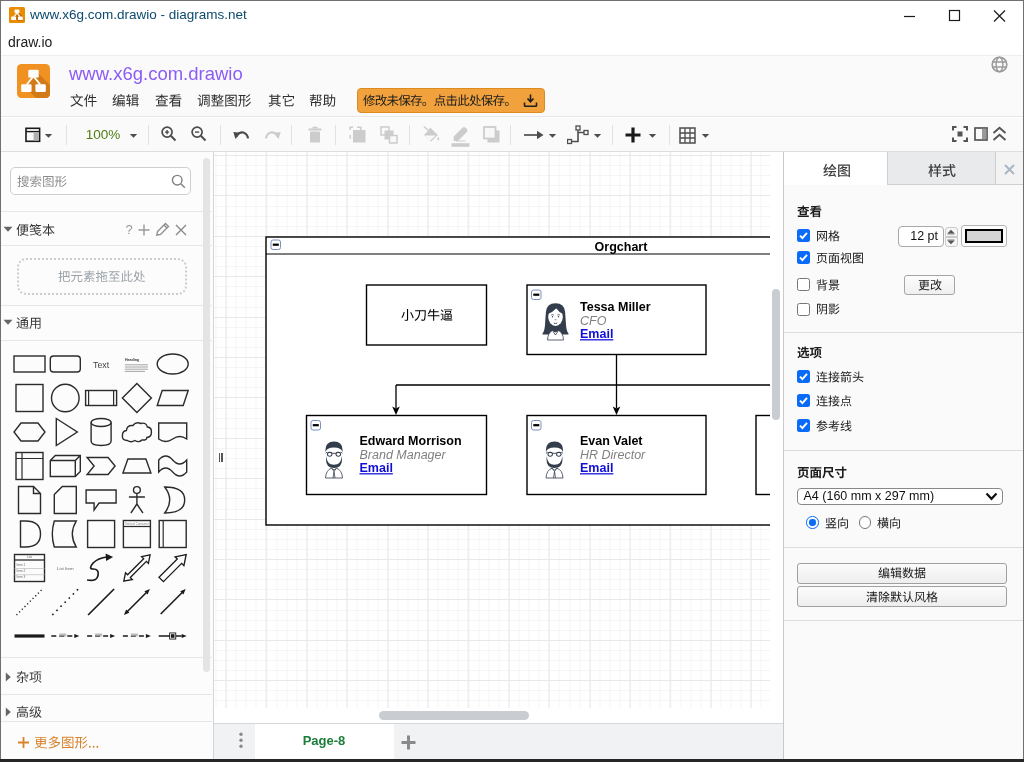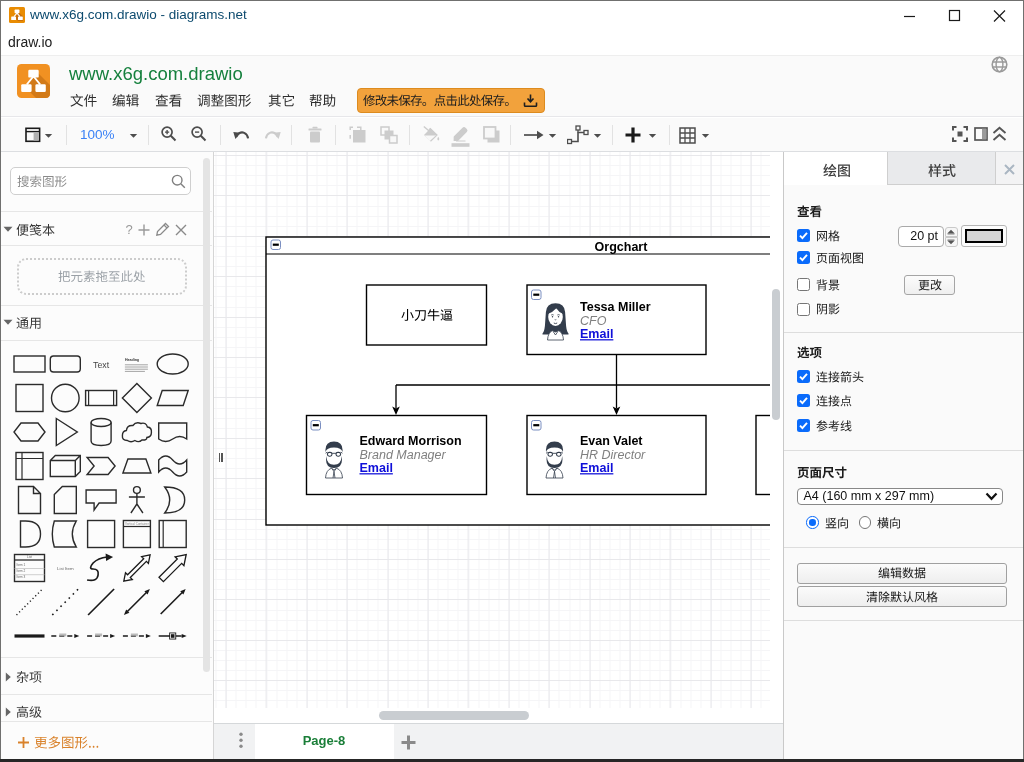--- a/index.html
+++ b/index.html
@@ -27,21 +27,21 @@
 <div class="abs" style="left:8px;top:30px;width:200px;height:25px;font-size:14px;color:#202020;line-height:25px">draw.io</div>
 <div class="abs" style="left:1px;top:55px;width:1022px;height:62px;background:#fafafa;border-top:1px solid #eeeeee;border-bottom:1px solid #e7e7ea"></div>
 <svg class="abs" style="left:17px;top:64px" width="33" height="34" viewBox="0 0 33 34">
 <rect x="0" y="0" width="33" height="34" rx="4.5" fill="#f19122"></rect>
 <path d="M20 8 L33 21 V29.5 Q33 34 28.5 34 H19 L8 23 Z" fill="#d27a18"></path>
 <rect x="11.3" y="5.8" width="10.4" height="7.8" rx="1.2" fill="#fff"></rect>
 <rect x="4.2" y="20.2" width="10.4" height="7.8" rx="1.2" fill="#fff"></rect>
 <rect x="18.4" y="20.2" width="10.4" height="7.8" rx="1.2" fill="#fff"></rect>
 <path d="M16.3 12.5 L9.8 20.5 M16.7 12.5 L23.2 20.5" stroke="#fff" stroke-width="1.9" fill="none"></path>
 </svg>
-<div class="abs" style="left:69px;top:63px;width:400px;height:22px;font-size:18.5px;color:#15803d;line-height:22px">www.x6g.com.drawio</div>
+<div class="abs" style="left:69px;top:63px;width:400px;height:22px;font-size:18.5px;color:#8b5cf6;line-height:22px">www.x6g.com.drawio</div>
 <svg style="position:absolute;left:70.0px;top:89.5px;overflow:visible" width="29" height="21">
     <path transform="translate(0,15.53)" d="M5.8 -11.2C6.2 -10.5 6.6 -9.6 6.8 -9.1L7.9 -9.4C7.7 -10.0 7.2 -10.9 6.8 -11.5ZM0.7 -9.0V-8.0H2.8C3.6 -6.0 4.7 -4.2 6.1 -2.7C4.6 -1.5 2.7 -0.5 0.5 0.1C0.7 0.3 1.0 0.8 1.1 1.1C3.4 0.3 5.3 -0.7 6.8 -2.0C8.4 -0.6 10.2 0.4 12.4 1.0C12.6 0.7 12.9 0.3 13.2 0.1C11.0 -0.5 9.1 -1.5 7.6 -2.7C9.0 -4.1 10.0 -5.9 10.8 -8.0H13.0V-9.0ZM6.9 -3.4C5.6 -4.7 4.6 -6.3 3.9 -8.0H9.7C9.0 -6.2 8.1 -4.7 6.9 -3.4Z M17.9 -4.6V-3.6H21.8V1.1H22.8V-3.6H26.6V-4.6H22.8V-7.6H26.0V-8.6H22.8V-11.3H21.8V-8.6H20.0C20.2 -9.2 20.3 -9.9 20.5 -10.5L19.5 -10.7C19.2 -9.0 18.6 -7.2 17.8 -6.1C18.0 -6.0 18.5 -5.7 18.7 -5.6C19.0 -6.1 19.4 -6.9 19.7 -7.6H21.8V-4.6ZM17.2 -11.4C16.5 -9.3 15.3 -7.3 14.0 -5.9C14.2 -5.7 14.5 -5.2 14.6 -4.9C15.1 -5.4 15.5 -5.9 15.9 -6.5V1.1H16.9V-8.1C17.4 -9.1 17.8 -10.1 18.2 -11.1Z" fill="#2e2e2e"></path>
   </svg>
 <svg style="position:absolute;left:112.0px;top:89.5px;overflow:visible" width="29" height="21">
     <path transform="translate(0,15.53)" d="M0.5 -0.7 0.8 0.2C1.9 -0.2 3.3 -0.8 4.7 -1.4L4.5 -2.2C3.0 -1.6 1.6 -1.1 0.5 -0.7ZM0.8 -5.8C1.0 -5.8 1.3 -5.9 2.8 -6.1C2.3 -5.2 1.8 -4.6 1.6 -4.3C1.2 -3.8 0.9 -3.4 0.6 -3.4C0.7 -3.1 0.9 -2.7 0.9 -2.5C1.2 -2.6 1.6 -2.8 4.6 -3.5C4.6 -3.7 4.5 -4.1 4.5 -4.3L2.3 -3.8C3.2 -5.1 4.2 -6.6 5.0 -8.1L4.1 -8.6C3.9 -8.1 3.6 -7.5 3.3 -7.0L1.8 -6.9C2.6 -8.1 3.3 -9.6 3.9 -11.1L2.9 -11.4C2.4 -9.8 1.5 -8.0 1.2 -7.5C1.0 -7.1 0.7 -6.7 0.5 -6.7C0.6 -6.4 0.8 -6.0 0.8 -5.8ZM8.5 -4.8V-2.7H7.4V-4.8ZM9.2 -4.8H10.1V-2.7H9.2ZM6.5 -5.6V1.0H7.4V-1.9H8.5V0.6H9.2V-1.9H10.1V0.6H10.8V-1.9H11.8V0.1C11.8 0.2 11.8 0.2 11.7 0.2C11.6 0.2 11.4 0.2 11.1 0.2C11.2 0.4 11.3 0.8 11.3 1.0C11.8 1.0 12.1 1.0 12.3 0.8C12.6 0.7 12.6 0.5 12.6 0.1V-5.6L11.8 -5.6ZM10.8 -4.8H11.8V-2.7H10.8ZM8.2 -11.2C8.4 -10.9 8.7 -10.4 8.8 -10.0H5.6V-7.0C5.6 -4.9 5.5 -1.9 4.3 0.3C4.5 0.4 4.9 0.7 5.1 0.9C6.3 -1.3 6.6 -4.6 6.6 -6.8H12.5V-10.0H9.9C9.8 -10.4 9.5 -11.0 9.2 -11.5ZM6.6 -9.1H11.6V-7.6H6.6Z M21.1 -10.2H24.7V-8.8H21.1ZM20.2 -11.0V-8.1H25.7V-11.0ZM14.7 -4.5C14.8 -4.6 15.2 -4.7 15.7 -4.7H16.9V-2.7L14.1 -2.3L14.4 -1.3L16.9 -1.8V1.0H17.9V-2.0L19.4 -2.3L19.4 -3.2L17.9 -2.9V-4.7H19.1V-5.6H17.9V-7.7H16.9V-5.6H15.6C16.0 -6.6 16.4 -7.7 16.7 -8.8H19.2V-9.8H17.0C17.1 -10.3 17.2 -10.8 17.3 -11.2L16.3 -11.4C16.2 -10.9 16.1 -10.3 16.0 -9.8H14.2V-8.8H15.7C15.4 -7.8 15.2 -6.9 15.0 -6.5C14.8 -5.9 14.6 -5.5 14.4 -5.4C14.5 -5.2 14.6 -4.7 14.7 -4.5ZM24.7 -6.4V-5.2H21.2V-6.4ZM19.0 -1.0 19.2 -0.1 24.7 -0.5V1.1H25.6V-0.6L26.6 -0.7L26.7 -1.6L25.6 -1.5V-6.4H26.6V-7.3H19.4V-6.4H20.3V-1.1ZM24.7 -4.5V-3.3H21.2V-4.5ZM24.7 -2.5V-1.4L21.2 -1.2V-2.5Z" fill="#2e2e2e"></path>
   </svg>
 <svg style="position:absolute;left:154.5px;top:89.5px;overflow:visible" width="29" height="21">
     <path transform="translate(0,15.53)" d="M4.0 -3.0H9.5V-1.8H4.0ZM4.0 -4.8H9.5V-3.7H4.0ZM3.0 -5.5V-1.1H10.6V-5.5ZM1.0 -0.3V0.7H12.6V-0.3ZM6.3 -11.4V-9.7H0.8V-8.8H5.2C4.0 -7.5 2.2 -6.3 0.5 -5.8C0.7 -5.6 1.0 -5.2 1.2 -5.0C3.0 -5.7 5.0 -7.1 6.3 -8.7V-5.9H7.3V-8.7C8.5 -7.2 10.6 -5.8 12.4 -5.1C12.6 -5.3 12.9 -5.7 13.1 -5.9C11.4 -6.4 9.5 -7.6 8.4 -8.8H12.8V-9.7H7.3V-11.4Z M18.1 -2.9H24.0V-2.0H18.1ZM18.1 -3.6V-4.6H24.0V-3.6ZM18.1 -1.3H24.0V-0.2H18.1ZM24.8 -11.3C22.7 -10.9 18.5 -10.7 15.2 -10.6C15.3 -10.4 15.4 -10.1 15.4 -9.9C16.6 -9.9 17.9 -9.9 19.1 -9.9C19.1 -9.6 19.0 -9.3 18.8 -9.0H15.4V-8.2H18.6C18.4 -7.8 18.3 -7.5 18.1 -7.2H14.4V-6.3H17.6C16.8 -4.9 15.6 -3.6 14.0 -2.7C14.3 -2.5 14.6 -2.2 14.7 -1.9C15.6 -2.5 16.4 -3.2 17.1 -4.0V1.1H18.1V0.6H24.0V1.1H25.1V-5.4H18.2C18.4 -5.7 18.6 -6.0 18.8 -6.3H26.4V-7.2H19.2C19.4 -7.5 19.5 -7.8 19.7 -8.2H25.6V-9.0H20.0L20.3 -10.0C22.2 -10.1 24.1 -10.3 25.5 -10.6Z" fill="#2e2e2e"></path>
   </svg>
 <svg style="position:absolute;left:196.5px;top:89.5px;overflow:visible" width="56" height="21">
@@ -77,21 +77,21 @@
 <div class="abs" style="left:612px;top:125px;width:1px;height:20px;background:#e2e2e2"></div>
 <div class="abs" style="left:669px;top:125px;width:1px;height:20px;background:#e2e2e2"></div>
 <svg class="abs" style="left:25px;top:127px" width="16" height="16" viewBox="0 0 16 16">
 <rect x="1" y="1.3" width="13.6" height="13" fill="none" stroke="#1a1a1a" stroke-width="1.6"></rect>
 <path d="M1 4.6 H14.6" stroke="#1a1a1a" stroke-width="1.4"></path>
 <rect x="8.6" y="5.3" width="5.2" height="8.2" fill="#b0b0b0"></rect>
   </svg>
 <svg class="abs" style="left:44px;top:133px" width="9" height="6" viewBox="0 0 9 6">
     <path d="M0.8 1 L4.5 4.8 L8.2 1 Z" fill="#4d4d4d"></path>
   </svg>
-<div class="abs" style="left:80px;top:126px;width:46px;height:18px;font-size:13.5px;color:#3b82f6;line-height:18px;">100%</div>
+<div class="abs" style="left:80px;top:126px;width:46px;height:18px;font-size:13.5px;color:#4d7c0f;line-height:18px;text-align:center">100%</div>
 <svg class="abs" style="left:129px;top:133px" width="9" height="6" viewBox="0 0 9 6">
     <path d="M0.8 1 L4.5 4.8 L8.2 1 Z" fill="#4d4d4d"></path>
   </svg>
 <svg class="abs" style="left:161px;top:126px" width="17" height="17" viewBox="0 0 17 17">
 <circle cx="6.1" cy="6.1" r="5" fill="none" stroke="#4d4d4d" stroke-width="1.7"></circle>
 <path d="M9.8 9.8 L14.5 14.5" stroke="#4d4d4d" stroke-width="2"></path>
     <path d="M6.1 4 V8.2 M4 6.1 H8.2" stroke="#4d4d4d" stroke-width="1.4"></path>
   </svg>
 <svg class="abs" style="left:191px;top:126px" width="17" height="17" viewBox="0 0 17 17">
 <circle cx="6.1" cy="6.1" r="5" fill="none" stroke="#4d4d4d" stroke-width="1.7"></circle>
@@ -439,21 +439,21 @@
     <path transform="translate(0,13.44)" d="M5.6 -5.5V-3.4C5.6 -2.1 5.1 -0.7 0.6 0.2C0.8 0.4 1.0 0.8 1.2 1.0C5.8 -0.0 6.5 -1.7 6.5 -3.4V-5.5ZM6.5 -1.3C7.9 -0.7 9.7 0.3 10.6 1.0L11.2 0.3C10.2 -0.4 8.4 -1.3 7.1 -1.9ZM2.1 -7.1V-1.5H3.0V-6.3H9.1V-1.6H10.1V-7.1H5.7C6.0 -7.6 6.2 -8.1 6.4 -8.6H11.2V-9.4H0.9V-8.6H5.4C5.2 -8.1 5.0 -7.6 4.8 -7.1Z M16.7 -4.0H19.2V-2.7H16.7ZM16.7 -4.7V-6.1H19.2V-4.7ZM16.7 -1.9H19.2V-0.5H16.7ZM12.7 -9.3V-8.4H17.3C17.2 -7.9 17.1 -7.4 17.0 -6.9H13.2V1.0H14.1V0.3H21.8V1.0H22.8V-6.9H17.9L18.4 -8.4H23.3V-9.3ZM14.1 -0.5V-6.1H15.8V-0.5ZM21.8 -0.5H20.0V-6.1H21.8Z M29.4 -9.5V-3.1H30.3V-8.7H34.0V-3.1H34.9V-9.5ZM25.8 -9.6C26.3 -9.2 26.7 -8.5 27.0 -8.1L27.7 -8.6C27.5 -9.0 27.0 -9.6 26.5 -10.1ZM31.6 -7.8V-5.4C31.6 -3.6 31.3 -1.3 28.2 0.3C28.4 0.4 28.7 0.8 28.8 1.0C30.6 0.0 31.6 -1.3 32.1 -2.6V-0.2C32.1 0.6 32.4 0.8 33.2 0.8H34.3C35.3 0.8 35.5 0.3 35.6 -1.6C35.4 -1.7 35.1 -1.8 34.8 -2.0C34.8 -0.2 34.7 0.1 34.3 0.1H33.3C33.0 0.1 32.9 0.0 32.9 -0.3V-3.3H32.3C32.5 -4.0 32.5 -4.8 32.5 -5.4V-7.8ZM24.8 -8.0V-7.2H27.7C27.0 -5.7 25.7 -4.2 24.5 -3.3C24.6 -3.2 24.8 -2.7 24.9 -2.4C25.4 -2.8 25.8 -3.2 26.3 -3.7V0.9H27.1V-4.2C27.6 -3.7 28.1 -3.0 28.3 -2.6L28.9 -3.3C28.7 -3.6 27.8 -4.6 27.4 -5.1C27.9 -5.9 28.4 -6.8 28.8 -7.7L28.3 -8.1L28.1 -8.0Z M40.5 -3.3C41.5 -3.1 42.7 -2.7 43.4 -2.4L43.7 -3.0C43.1 -3.3 41.8 -3.7 40.9 -3.9ZM39.3 -1.8C41.0 -1.6 43.0 -1.1 44.2 -0.7L44.6 -1.4C43.4 -1.8 41.3 -2.3 39.7 -2.4ZM37.0 -9.6V1.0H37.9V0.5H46.1V1.0H47.0V-9.6ZM37.9 -0.3V-8.7H46.1V-0.3ZM41.0 -8.5C40.4 -7.5 39.3 -6.6 38.3 -6.0C38.5 -5.8 38.8 -5.6 38.9 -5.4C39.3 -5.7 39.7 -6.0 40.0 -6.3C40.4 -5.9 40.8 -5.5 41.3 -5.2C40.3 -4.7 39.2 -4.4 38.1 -4.2C38.2 -4.0 38.4 -3.6 38.5 -3.4C39.7 -3.7 41.0 -4.1 42.1 -4.8C43.1 -4.2 44.2 -3.8 45.4 -3.6C45.5 -3.8 45.7 -4.1 45.9 -4.2C44.8 -4.4 43.8 -4.8 42.8 -5.2C43.7 -5.8 44.5 -6.5 45.0 -7.3L44.5 -7.6L44.3 -7.5H41.2C41.4 -7.8 41.6 -8.0 41.7 -8.2ZM40.5 -6.8 40.6 -6.8H43.7C43.3 -6.4 42.7 -6.0 42.1 -5.6C41.5 -5.9 40.9 -6.3 40.5 -6.8Z" fill="#202020"></path>
   </svg>
 <div class="abs" style="left:797px;top:278px;width:13px;height:13px;background:#fff;border:1.3px solid #767676;border-radius:2.5px"></div>
 <svg style="position:absolute;left:816.0px;top:276.0px;overflow:visible" width="25" height="18">
     <path transform="translate(0,13.44)" d="M8.8 -4.5V-3.5H3.3V-4.5ZM2.4 -5.2V1.0H3.3V-1.1H8.8V-0.0C8.8 0.1 8.7 0.2 8.6 0.2C8.4 0.2 7.7 0.2 7.0 0.2C7.1 0.4 7.2 0.7 7.3 1.0C8.2 1.0 8.8 1.0 9.2 0.8C9.6 0.7 9.7 0.5 9.7 -0.0V-5.2ZM3.3 -2.9H8.8V-1.8H3.3ZM4.0 -10.1V-9.0H0.9V-8.3H4.0V-7.2C2.7 -7.0 1.5 -6.8 0.6 -6.7L0.8 -5.9L4.0 -6.5V-5.6H4.8V-10.1ZM6.6 -10.1V-6.9C6.6 -6.0 6.9 -5.7 8.0 -5.7C8.3 -5.7 9.8 -5.7 10.1 -5.7C11.0 -5.7 11.2 -6.0 11.3 -7.2C11.1 -7.3 10.7 -7.4 10.5 -7.5C10.5 -6.7 10.4 -6.5 10.0 -6.5C9.7 -6.5 8.4 -6.5 8.1 -6.5C7.6 -6.5 7.5 -6.6 7.5 -6.9V-7.8C8.7 -8.1 9.9 -8.5 10.9 -8.9L10.2 -9.5C9.6 -9.2 8.5 -8.9 7.5 -8.6V-10.1Z M14.9 -7.7H21.1V-6.9H14.9ZM14.9 -9.0H21.1V-8.3H14.9ZM15.2 -3.5H20.8V-2.3H15.2ZM19.5 -0.8C20.6 -0.4 22.0 0.3 22.7 0.8L23.3 0.2C22.5 -0.3 21.1 -0.9 20.1 -1.3ZM15.5 -1.4C14.8 -0.8 13.6 -0.2 12.5 0.1C12.7 0.3 13.0 0.6 13.2 0.8C14.2 0.3 15.5 -0.3 16.3 -1.0ZM17.2 -6.1C17.3 -5.9 17.4 -5.7 17.5 -5.5H12.7V-4.8H23.3V-5.5H18.5C18.4 -5.8 18.2 -6.1 18.0 -6.3H22.0V-9.6H14.0V-6.3H17.8ZM14.3 -4.2V-1.7H17.5V0.1C17.5 0.2 17.5 0.2 17.3 0.3C17.2 0.3 16.6 0.3 16.0 0.2C16.1 0.4 16.2 0.7 16.2 1.0C17.1 1.0 17.6 1.0 18.0 0.8C18.3 0.7 18.5 0.5 18.5 0.1V-1.7H21.7V-4.2Z" fill="#202020"></path>
   </svg>
 <div class="abs" style="left:797px;top:302.5px;width:13px;height:13px;background:#fff;border:1.3px solid #767676;border-radius:2.5px"></div>
 <svg style="position:absolute;left:816.0px;top:300.0px;overflow:visible" width="25" height="18">
     <path transform="translate(0,13.44)" d="M10.1 -5.9V-3.8H6.6C6.7 -4.1 6.7 -4.5 6.7 -4.8V-5.9ZM10.1 -6.7H6.7V-8.7H10.1ZM5.8 -9.5V-4.8C5.8 -3.0 5.7 -0.9 4.2 0.6C4.4 0.7 4.7 0.9 4.9 1.0C6.0 -0.0 6.4 -1.5 6.6 -3.0H10.1V-0.2C10.1 -0.0 10.1 0.0 9.9 0.0C9.7 0.0 9.1 0.0 8.5 0.0C8.6 0.2 8.7 0.6 8.8 0.9C9.7 0.9 10.2 0.9 10.5 0.7C10.9 0.6 11.0 0.3 11.0 -0.2V-9.5ZM1.0 -9.6V0.9H1.9V-8.8H3.8C3.5 -8.0 3.2 -6.9 2.8 -6.0C3.7 -5.1 3.9 -4.3 3.9 -3.6C3.9 -3.3 3.9 -2.9 3.7 -2.8C3.6 -2.7 3.4 -2.7 3.3 -2.7C3.1 -2.7 2.9 -2.7 2.6 -2.7C2.7 -2.5 2.8 -2.1 2.8 -1.9C3.1 -1.9 3.4 -1.9 3.6 -1.9C3.9 -1.9 4.1 -2.0 4.3 -2.1C4.6 -2.4 4.8 -2.9 4.8 -3.5C4.8 -4.3 4.6 -5.1 3.7 -6.2C4.1 -7.1 4.5 -8.3 4.9 -9.3L4.3 -9.6L4.1 -9.6Z M22.1 -9.8C21.4 -8.9 20.2 -7.9 19.1 -7.3C19.3 -7.1 19.6 -6.8 19.8 -6.6C20.9 -7.3 22.1 -8.4 22.9 -9.5ZM22.5 -6.6C21.7 -5.6 20.3 -4.5 19.1 -3.9C19.3 -3.7 19.6 -3.4 19.7 -3.3C21.0 -4.0 22.4 -5.1 23.3 -6.3ZM22.7 -3.1C21.9 -1.8 20.3 -0.5 18.8 0.2C19.0 0.4 19.2 0.7 19.4 0.9C21.0 0.1 22.6 -1.3 23.5 -2.8ZM14.2 -3.6H17.7V-2.6H14.2ZM17.0 -1.4C17.4 -0.9 17.9 -0.1 18.1 0.4L18.8 0.0C18.6 -0.5 18.1 -1.2 17.7 -1.7ZM14.1 -7.7H17.8V-7.0H14.1ZM14.1 -9.0H17.8V-8.3H14.1ZM13.3 -9.7V-6.4H18.7V-9.7ZM13.8 -1.7C13.6 -1.1 13.1 -0.5 12.7 0.0C12.9 0.1 13.2 0.4 13.3 0.5C13.8 0.0 14.3 -0.8 14.6 -1.5ZM15.2 -6.2C15.3 -6.0 15.4 -5.8 15.5 -5.6H12.7V-4.9H19.1V-5.6H16.5C16.4 -5.9 16.2 -6.1 16.1 -6.4ZM13.4 -4.3V-2.0H15.5V0.0C15.5 0.1 15.5 0.1 15.3 0.1C15.2 0.2 14.8 0.2 14.3 0.1C14.4 0.4 14.5 0.7 14.6 0.9C15.3 0.9 15.7 0.9 16.0 0.8C16.3 0.6 16.4 0.4 16.4 0.0V-2.0H18.6V-4.3Z" fill="#202020"></path>
   </svg>
-<div class="abs" style="left:898px;top:226px;width:46px;height:21px;background:#fff;border:1px solid #a9a9a9;border-radius:4px;font-size:12.5px;color:#111;line-height:19px;text-align:right;padding-right:5px">20 pt</div>
+<div class="abs" style="left:898px;top:226px;width:46px;height:21px;background:#fff;border:1px solid #a9a9a9;border-radius:4px;font-size:12.5px;color:#111;line-height:19px;text-align:right;padding-right:5px">12 pt</div>
 <div class="abs" style="left:944.5px;top:226.5px;width:13px;height:10.5px;background:#f6f6f6;border:1px solid #c9c9c9;border-radius:3px 3px 0 0"></div>
 <div class="abs" style="left:944.5px;top:236.5px;width:13px;height:10.5px;background:#f6f6f6;border:1px solid #c9c9c9;border-radius:0 0 3px 3px"></div>
 <svg class="abs" style="left:946px;top:229px" width="10" height="16" viewBox="0 0 10 16">
 <path d="M1.5 4.2 L5 0.8 L8.5 4.2 Z" fill="#555"></path>
     <path d="M1.5 11.8 L5 15.2 L8.5 11.8 Z" fill="#555"></path>
 <path d="M1.5 4.9 H8.5 M1.5 11.1 H8.5" stroke="#555" stroke-width="0.9"></path>
   </svg>
 <div class="abs" style="left:961px;top:225px;width:46px;height:21.5px;background:#fcfcfc;border:1px solid #b5b5b5;border-radius:3px"></div>
 <div class="abs" style="left:965px;top:229px;width:38px;height:14px;background:#d5d5d5;border:2px solid #000"></div>
 <div class="abs" style="left:904px;top:275px;width:51px;height:20px;background:linear-gradient(#fcfcfc,#efefef);border:1px solid #a5a5a5;border-radius:3px"></div>

